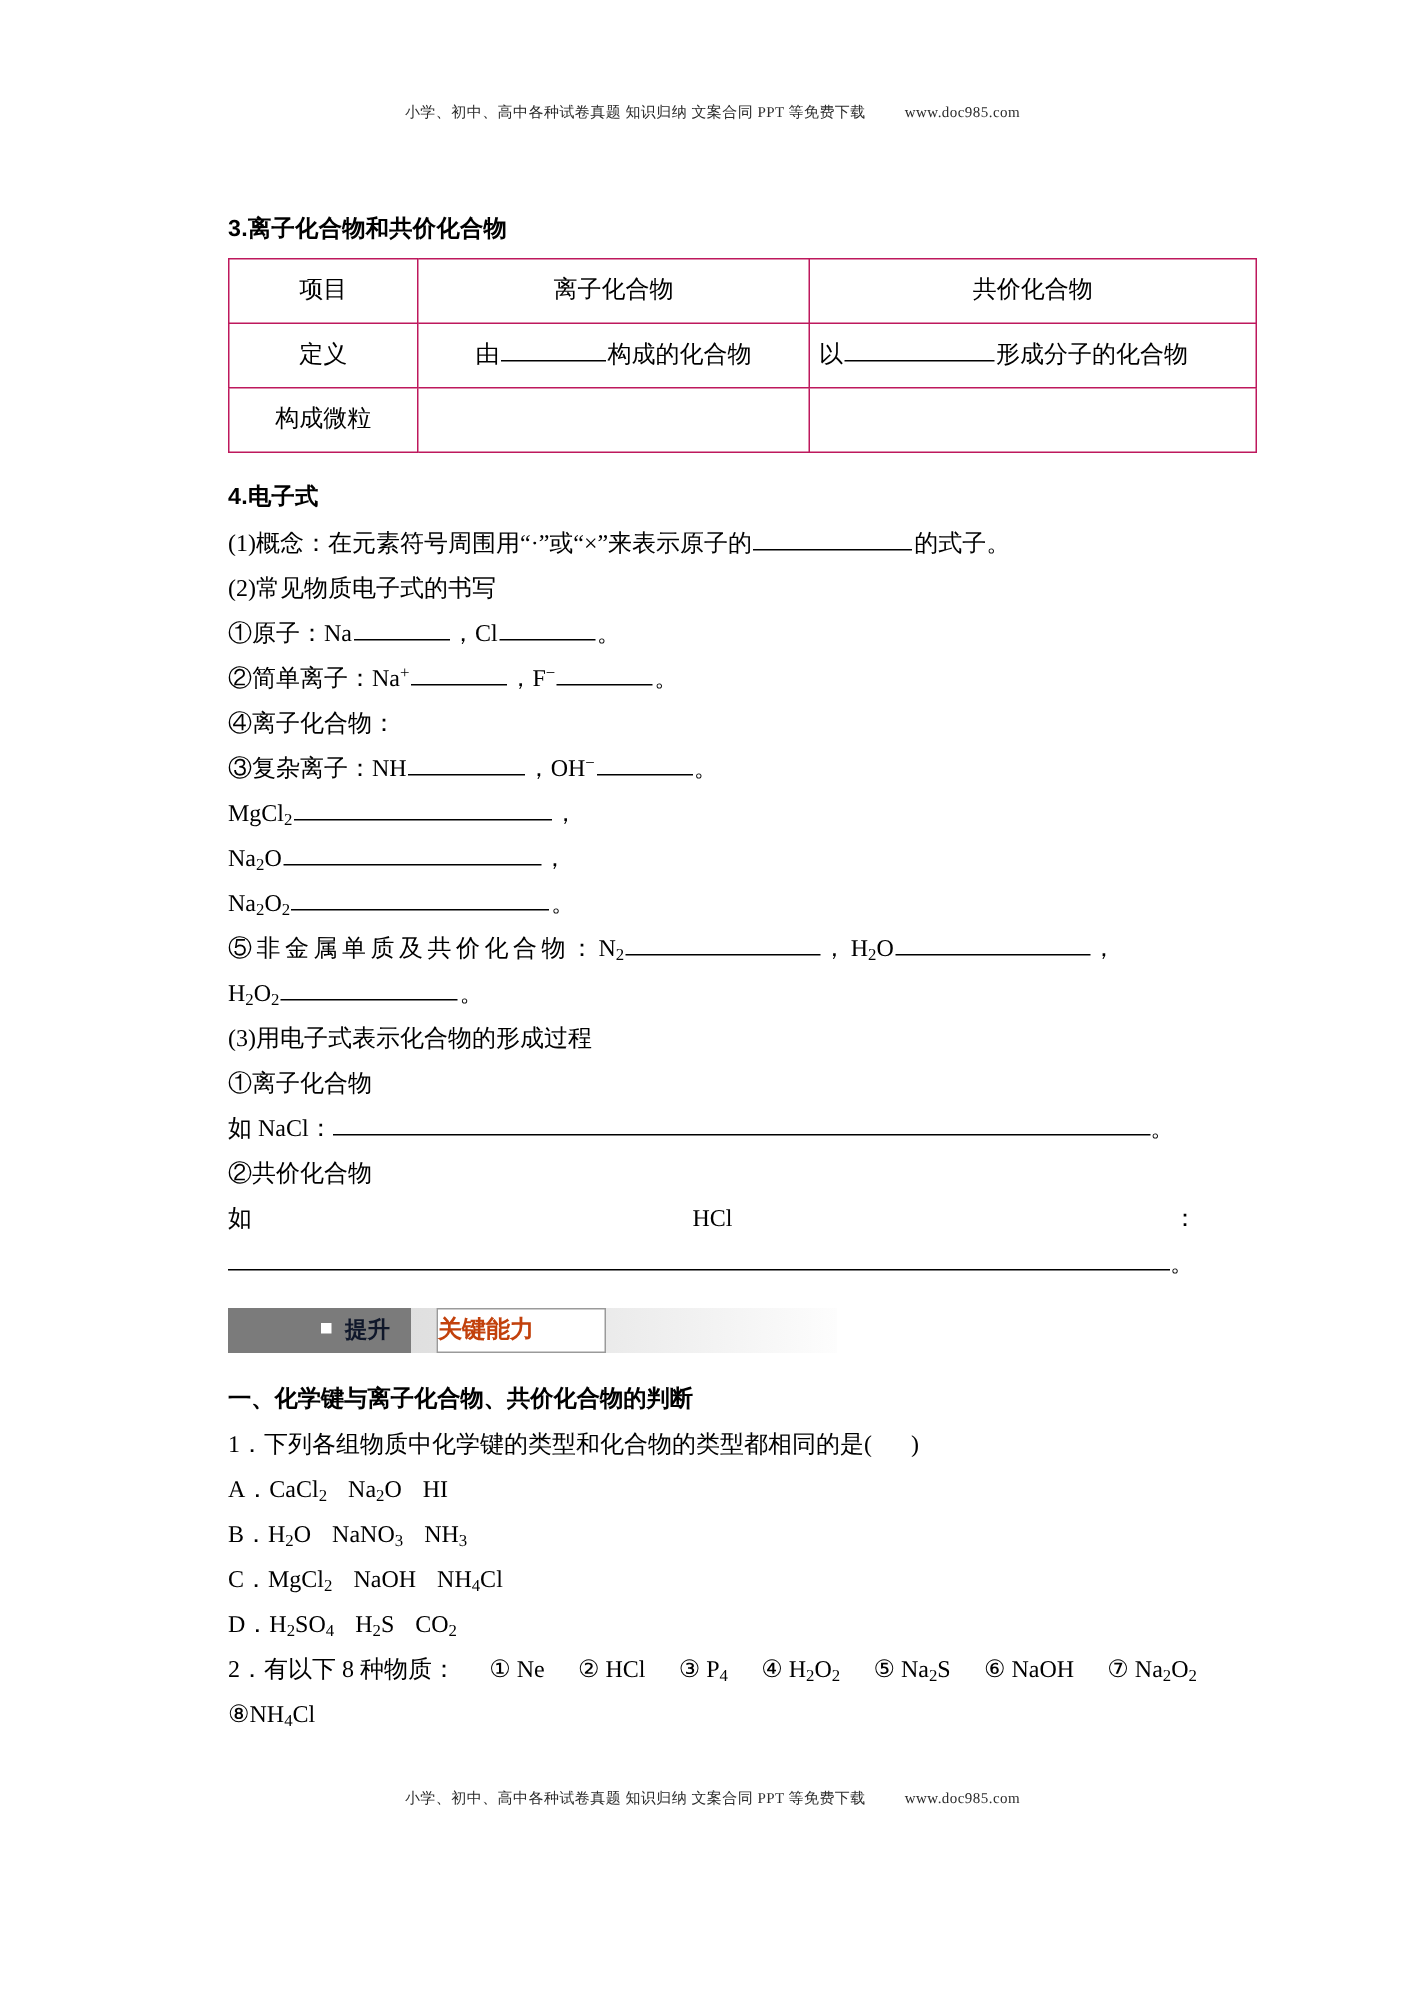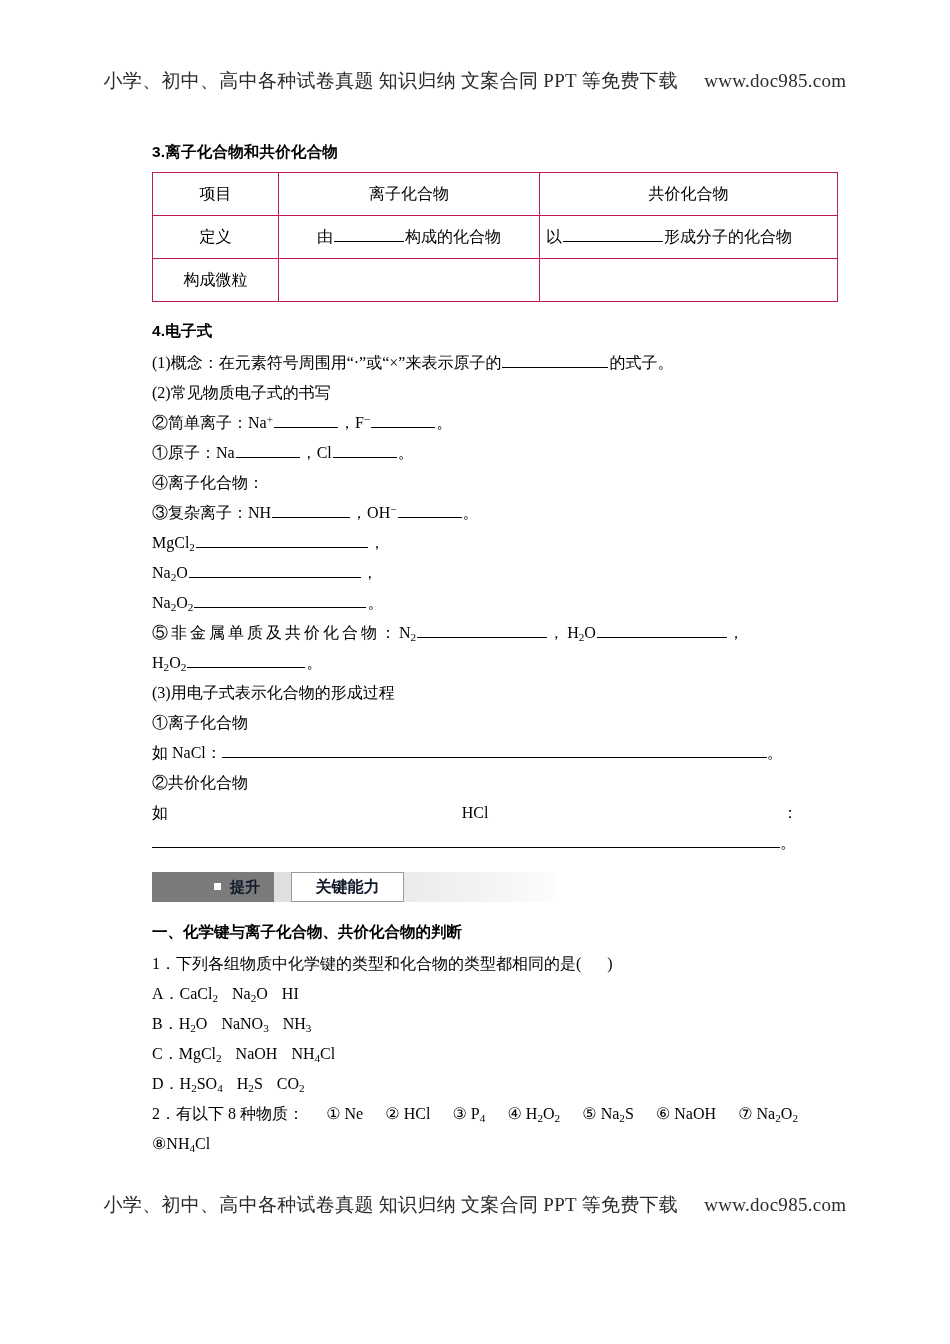--- a/index.html
+++ b/index.html
@@ -28,21 +28,21 @@
     width: 646px;
   }
 
   
   .watermark {
     position: absolute;
     left: 0;
     width: 950px;
     text-align: center;
     font-family: "Liberation Serif", "DejaVu Serif", serif;
-    font-size: 19px;
+    font-size: 10px;
     color: #2b2b2b;
     letter-spacing: 0.3px;
     white-space: nowrap;
   }
   .watermark .url {
     margin-left: 26px;
   }
   .watermark-top { top: 68px; }
   .watermark-bottom { top: 1192px; }
 
@@ -174,22 +174,21 @@
     top: 0px;
     width: 113px;
     height: 30px;
     background: #ffffff;
     border: 1px solid #9a9a9a;
     box-sizing: border-box;
     font-family: "Liberation Sans", "DejaVu Sans", sans-serif;
     font-weight: bold;
     font-size: 16px;
     line-height: 28px;
-    text-align: center;
-    color: #0f172a;
+    color: #c2410c;
   }
 
   .qhead {
     font-family: "Liberation Sans", "DejaVu Sans", sans-serif;
     font-weight: bold;
     font-size: 15.5px;
     margin-top: 20px;
   }
   .opt { font-size: 16px; line-height: 30px; white-space: nowrap; }
   .gap-sm { display: inline-block; width: 14px; }
@@ -230,25 +229,25 @@
 
     <div class="heading" style="margin-top:19px;">4.电子式</div>
 
     <div class="para" style="margin-top:6px;">
       <span>(1)概念：在元素符号周围用“·”或“×”来表示原子的</span><span class="bl b106"></span><span>的式子。</span>
     </div>
 
     <div class="para">(2)常见物质电子式的书写</div>
 
     <div class="para">
+      <span>①原子：</span><span>Na</span><span class="bl b64"></span><span>，</span><span>Cl</span><span class="bl b64"></span><span>。</span>
+    </div>
+
+    <div class="para">
       <span>②简单离子：</span><span>Na</span><sup>+</sup><span class="bl b64"></span><span>，</span><span>F</span><sup>−</sup><span class="bl b64"></span><span>。</span>
-    </div>
-
-    <div class="para">
-      <span>①原子：</span><span>Na</span><span class="bl b64"></span><span>，</span><span>Cl</span><span class="bl b64"></span><span>。</span>
     </div>
 
     <div class="para">④离子化合物：</div>
 
     <div class="para">
       <span>③复杂离子：</span><span>NH</span><span class="bl b78"></span><span>，</span><span>OH</span><sup>−</sup><span class="bl b64"></span><span>。</span>
     </div>
 
     <div class="para">
       <span>MgCl</span><sub>2</sub><span class="bl b172"></span><span>，</span>

